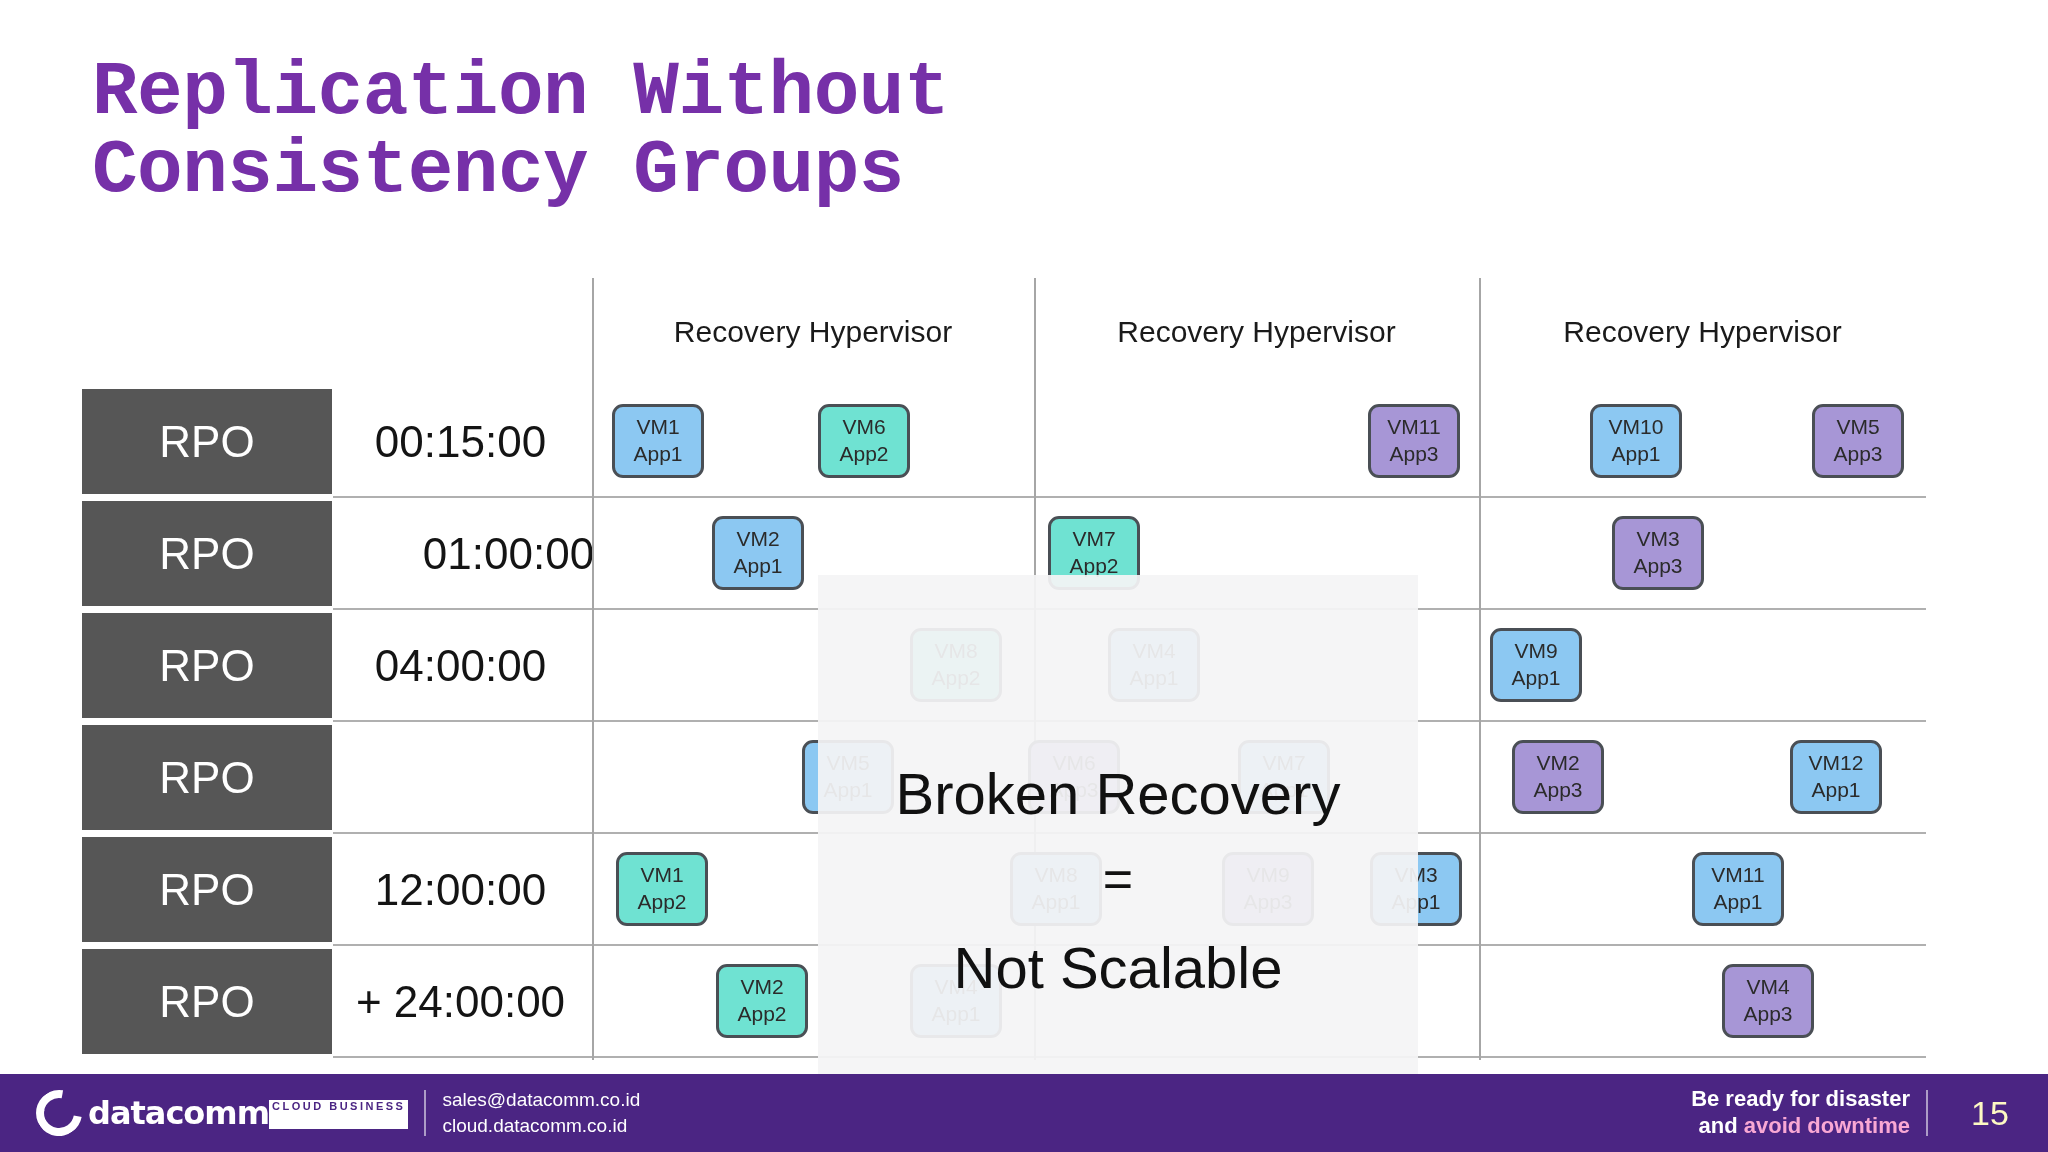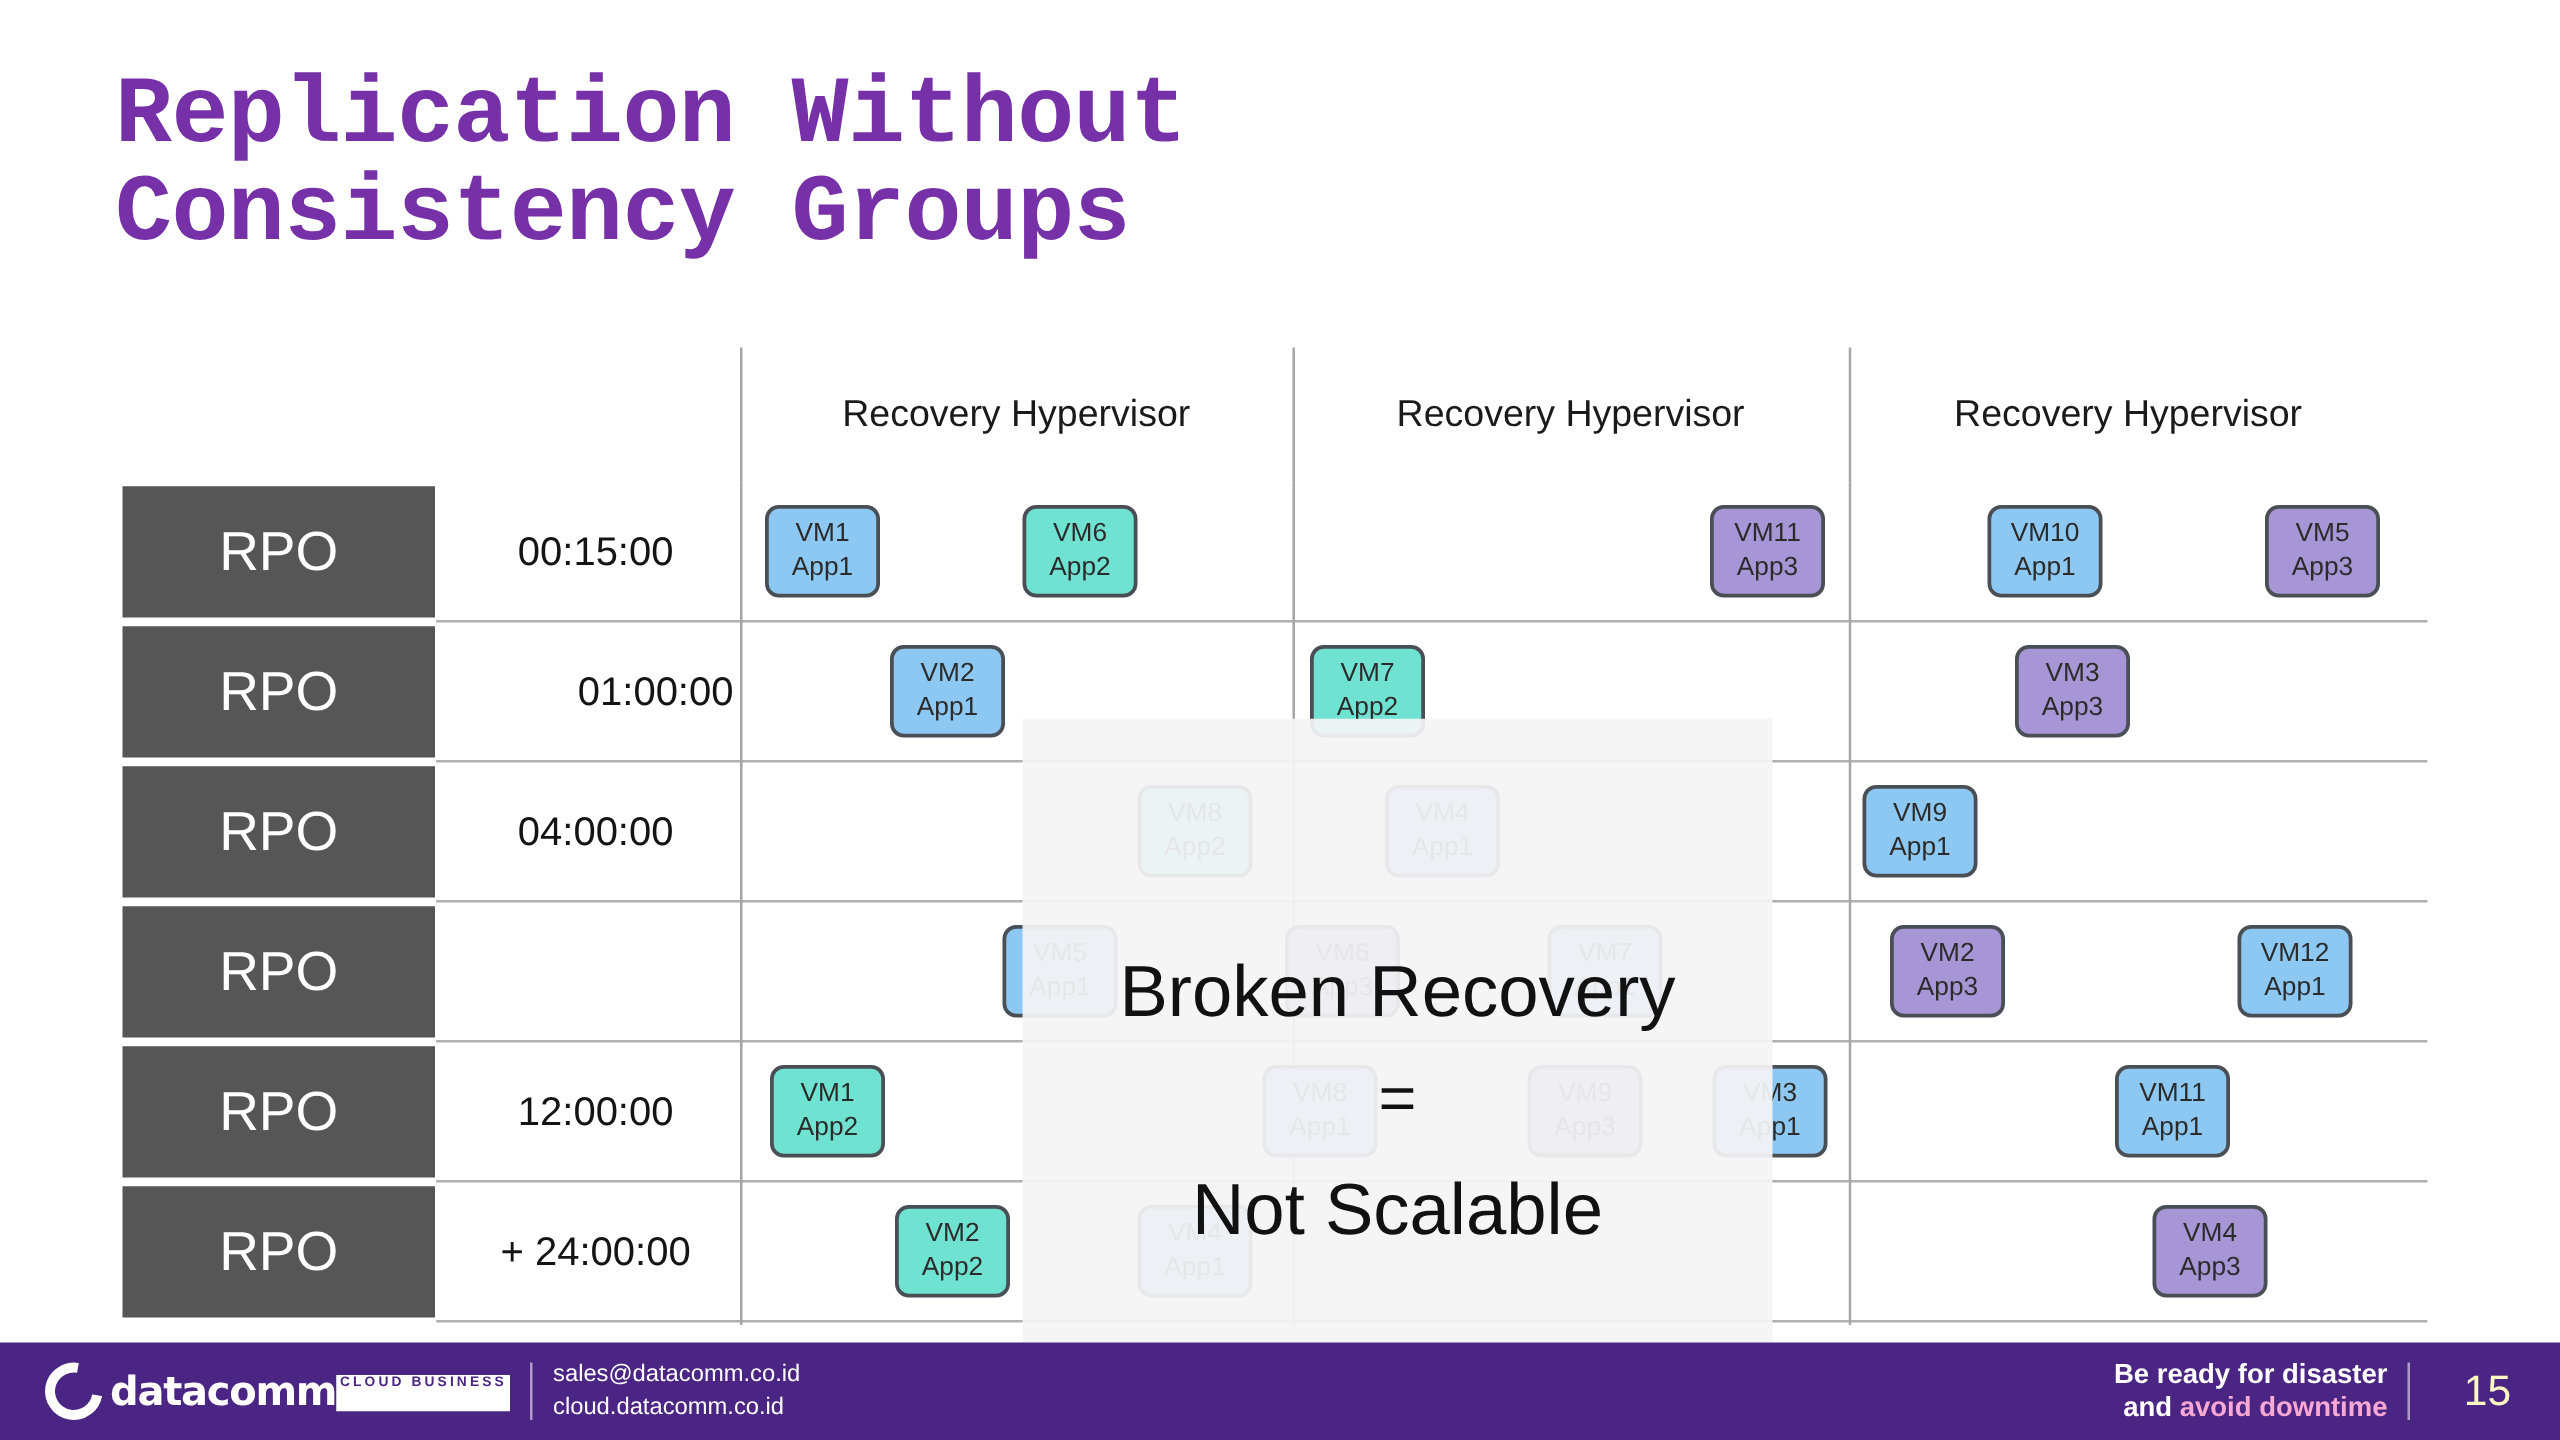--- a/index.html
+++ b/index.html
@@ -61,21 +61,21 @@
   .vsep {
     position: absolute;
     top: 0;
     width: 2px;
     background: #a6a6a6;
   }
 
   
   #rows {
     position: absolute;
-    left: 16px;
+    left: 0;
     top: 108px;
     width: 1788px;
     height: 674px;
   }
   .grid-row {
     position: absolute;
     left: 0;
     width: 2048px;
     height: 111px;
   }
@@ -101,21 +101,21 @@
     font-family: "Liberation Sans", sans-serif;
   }
   .time-cell {
     position: absolute;
     left: 333px;
     width: 255px;
     height: 105px;
     display: flex;
     align-items: center;
     justify-content: center;
-    font-size: 32px;
+    font-size: 44px;
     color: #141414;
     font-family: "Liberation Sans", sans-serif;
     white-space: nowrap;
   }
 
   
   .vm-box {
     position: absolute;
     width: 92px;
     height: 74px;

